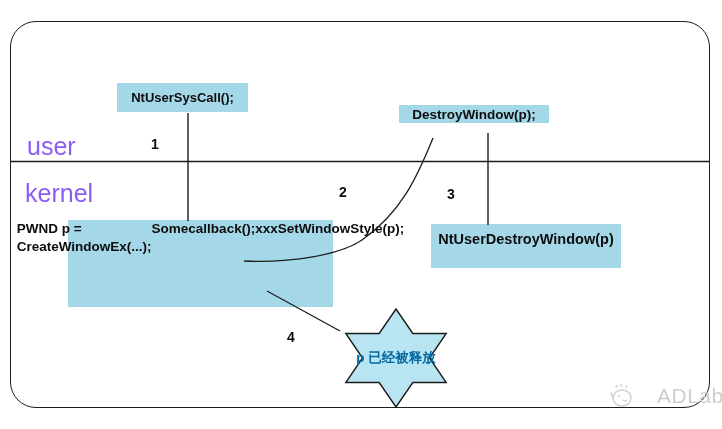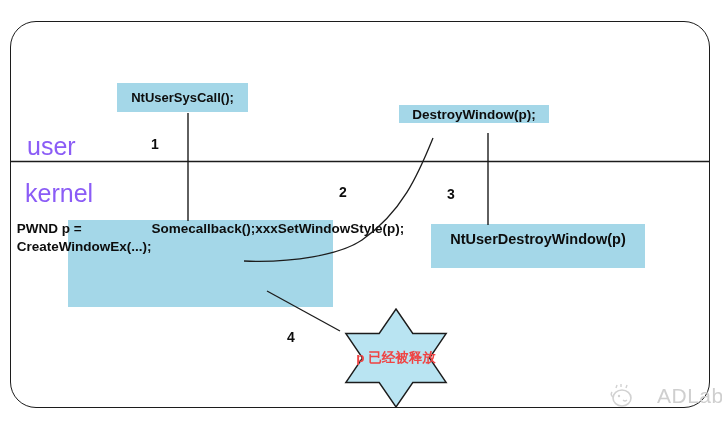--- a/index.html
+++ b/index.html
@@ -11,33 +11,33 @@
     position:absolute;left:10px;top:21px;width:700px;height:387px;
     border:1.5px solid #1c1c1c;border-radius:26px;box-sizing:border-box;background:#ffffff;
   }
   .box{
     position:absolute;background:#a4d7e8;box-sizing:border-box;
     font-weight:bold;color:#0d0d0d;
   }
   .box-syscall{left:117px;top:83px;width:131px;height:29px;display:flex;align-items:center;justify-content:center;font-size:13px;}
   .box-destroy{left:399px;top:105px;width:150px;height:18px;display:flex;align-items:center;justify-content:center;font-size:13.5px;}
   .box-create{left:68px;top:220px;width:265px;height:87px;display:flex;flex-direction:row;justify-content:center;padding-left:20px;font-size:13.5px;line-height:17.5px;}
-  .box-ntdestroy{left:431px;top:224px;width:214px;height:44px;padding-top:7px;text-align:center;font-size:14.5px;}
+  .box-ntdestroy{left:431px;top:224px;width:190px;height:44px;padding-top:7px;text-align:center;font-size:14.5px;}
   .overlay{position:absolute;left:0;top:0;width:722px;height:429px;pointer-events:none;}
   .ring-label{position:absolute;font-size:25px;color:#8b5cf6;line-height:1;}
   .lbl-user{left:27px;top:134px;}
   .lbl-kernel{left:25px;top:181px;}
   .step{position:absolute;font-size:14px;font-weight:bold;color:#0d0d0d;line-height:1;}
   .step-1{left:151px;top:137px;}
   .step-2{left:339px;top:185px;}
   .step-3{left:447px;top:187px;}
   .step-4{left:287px;top:330px;}
   .star-text{
     position:absolute;left:396px;top:358px;transform:translate(-50%,-50%);
-    font-size:13.5px;font-weight:bold;white-space:nowrap;color:#ef4444;
+    font-size:13.5px;font-weight:bold;white-space:nowrap;color:#0369a1;
   }
   .watermark{
     position:absolute;left:606px;top:383px;display:flex;align-items:center;gap:21px;
     color:#cfcfcf;
   }
   .watermark-text{font-size:21px;line-height:1;letter-spacing:0.5px;color:#cfcfcf;}
 </style>
 </head>
 <body>
 

